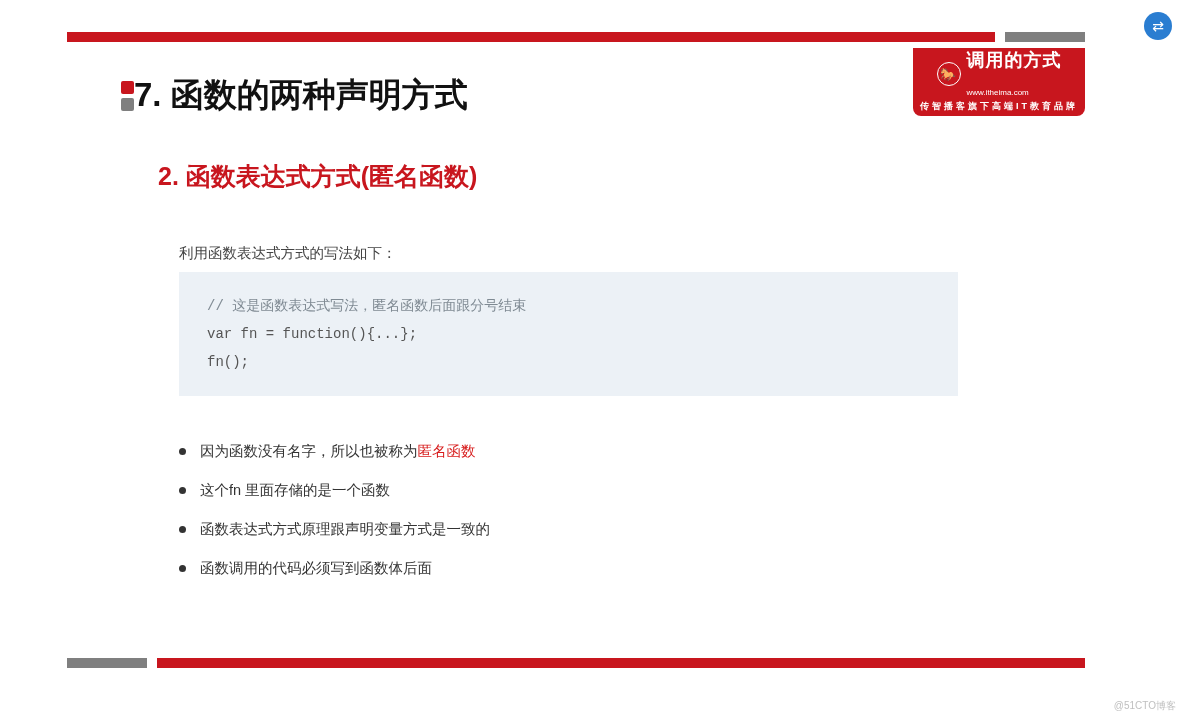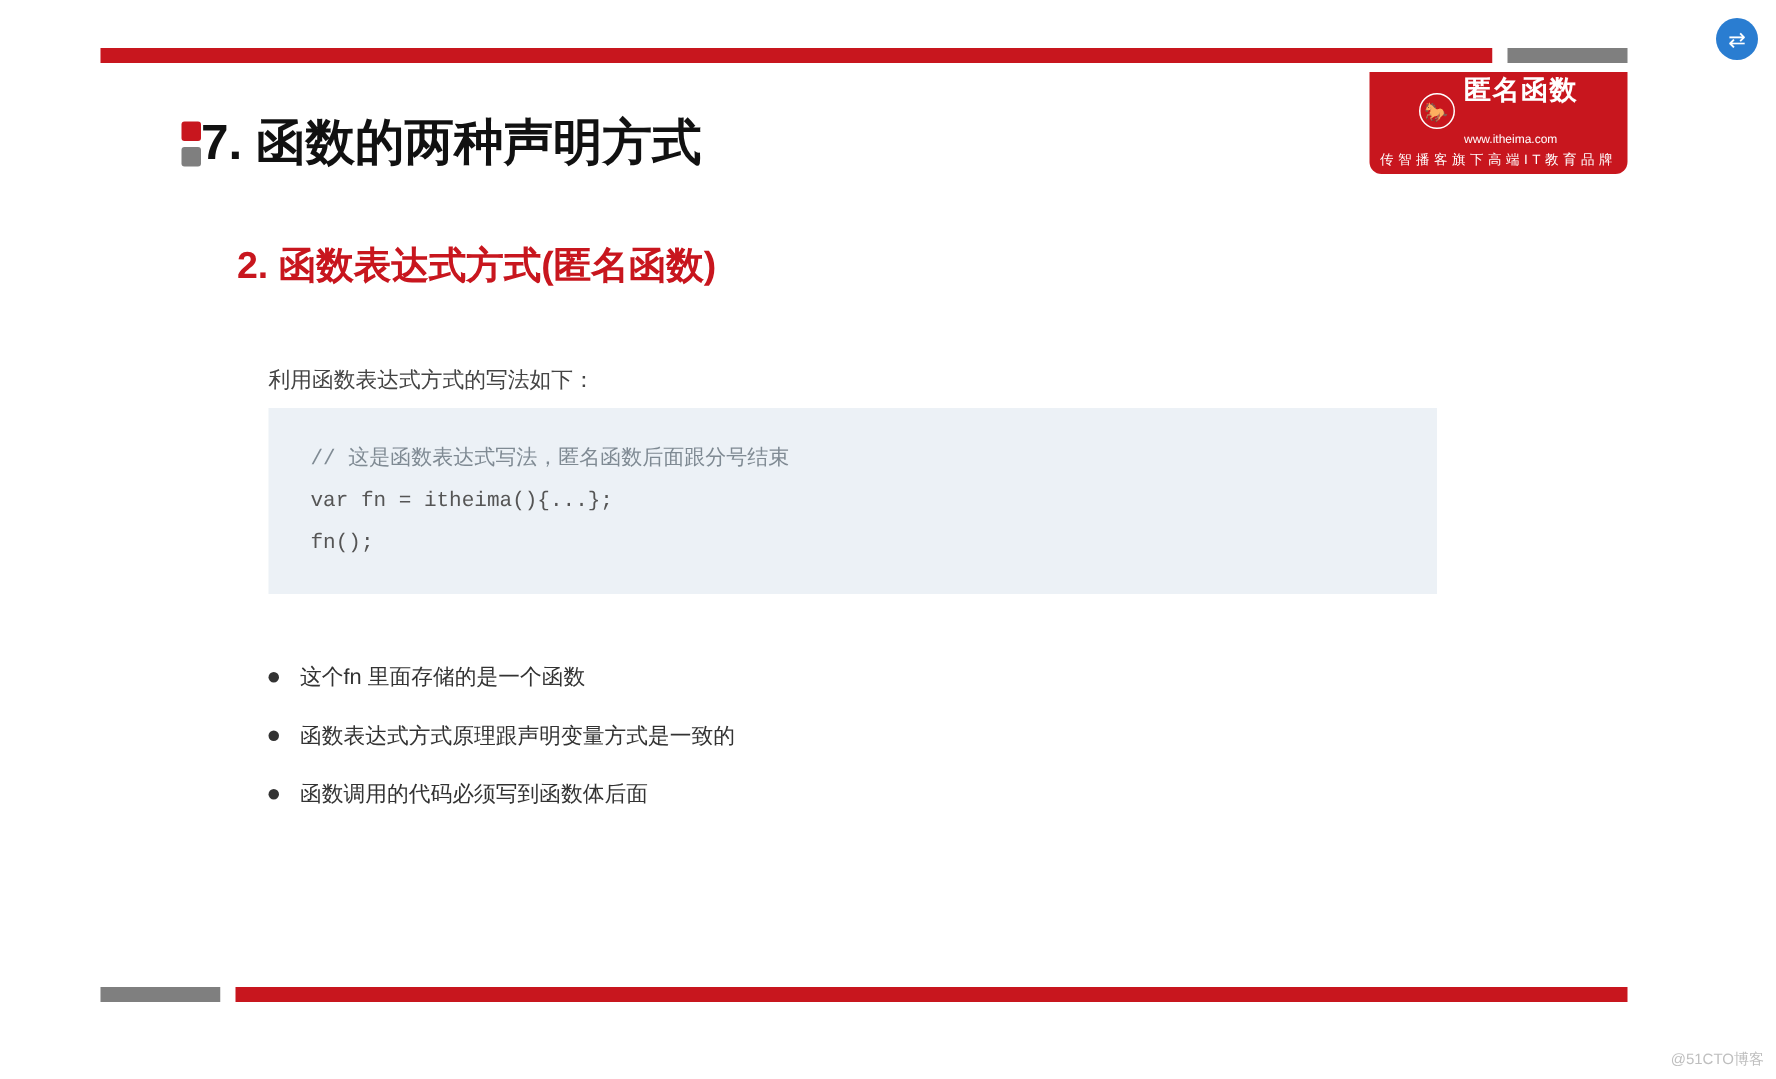--- a/index.html
+++ b/index.html
@@ -86,20 +86,21 @@
     .logo-url {
       color: #fff;
       font-size: 8px;
       margin-top: 20px;
     }
     .logo-slogan {
       color: #fff;
       font-size: 9px;
       margin-top: 3px;
       letter-spacing: 3px;
+      font-weight: bold;
     }
     .title-row {
       position: absolute;
       left: 66px;
       top: 73px;
       display: flex;
       align-items: center;
     }
     .title-bullet {
       display: flex;
@@ -230,46 +231,52 @@
     <div class="top-bar-gap"></div>
     <div class="top-bar-gray"></div>
   </div>
 
   <div class="logo-badge">
     <div class="logo-main">
       <div class="logo-circle">
         <span class="logo-horse">🐎</span>
       </div>
       <div class="logo-text">
-        <span class="logo-title">匿名函数</span>
+        <span class="logo-title">调用的方式</span>
         <span class="logo-url">www.itheima.com</span>
       </div>
     </div>
     <span class="logo-slogan">传智播客旗下高端IT教育品牌</span>
   </div>
 
   <div class="title-row">
     <div class="title-bullet">
       <div class="tb-red"></div>
       <div class="tb-gray"></div>
     </div>
     <div class="title-text">7. 函数的两种声明方式</div>
   </div>
 
   <div class="subtitle">2.  函数表达式方式(匿名函数)</div>
 
   <div class="desc">利用函数表达式方式的写法如下：</div>
 
   <div class="code-block">
     <div class="code-comment">// 这是函数表达式写法，匿名函数后面跟分号结束</div>
-    <div>var fn = itheima(){...};</div>
+    <div>var fn = function(){...};</div>
     <div>fn();</div>
   </div>
 
   <div class="bullets">
+    <div class="bullet-item">
+      <div class="bullet-dot"></div>
+      <div>
+        <span>因为函数没有名字，所以也被称为</span><span class="highlight-red">匿名函数</span><span></span>
+      </div>
+    </div>
     <div class="bullet-item">
       <div class="bullet-dot"></div>
       <div>这个fn 里面存储的是一个函数</div>
     </div>
     <div class="bullet-item">
       <div class="bullet-dot"></div>
       <div>函数表达式方式原理跟声明变量方式是一致的</div>
     </div>
     <div class="bullet-item">
       <div class="bullet-dot"></div>

